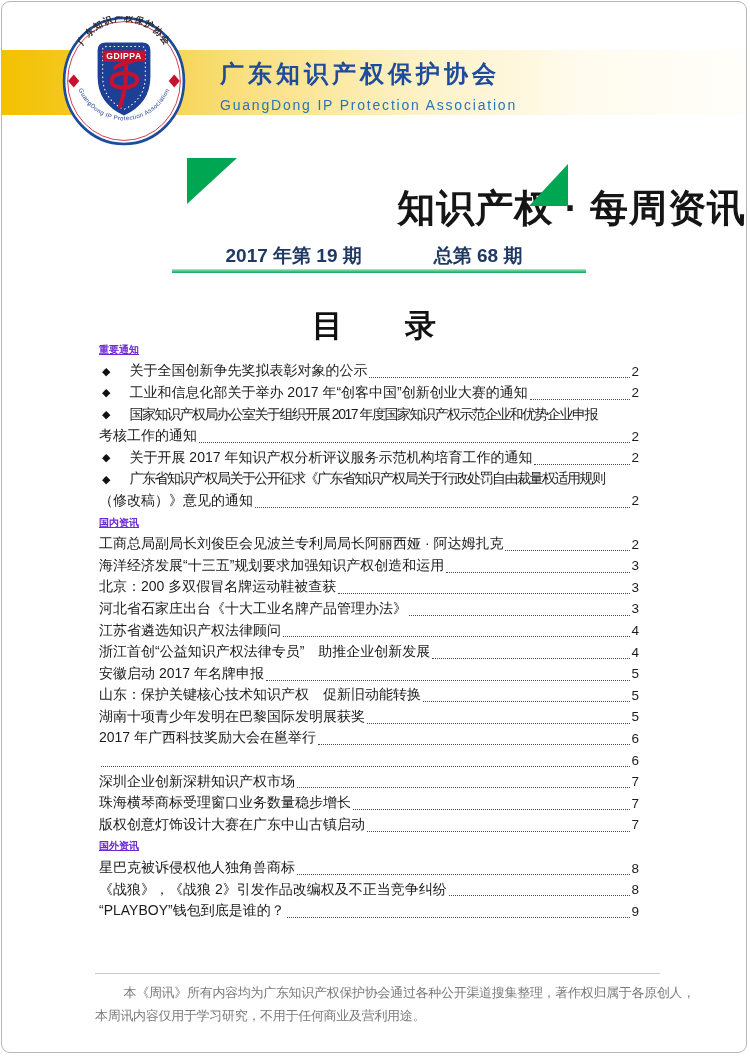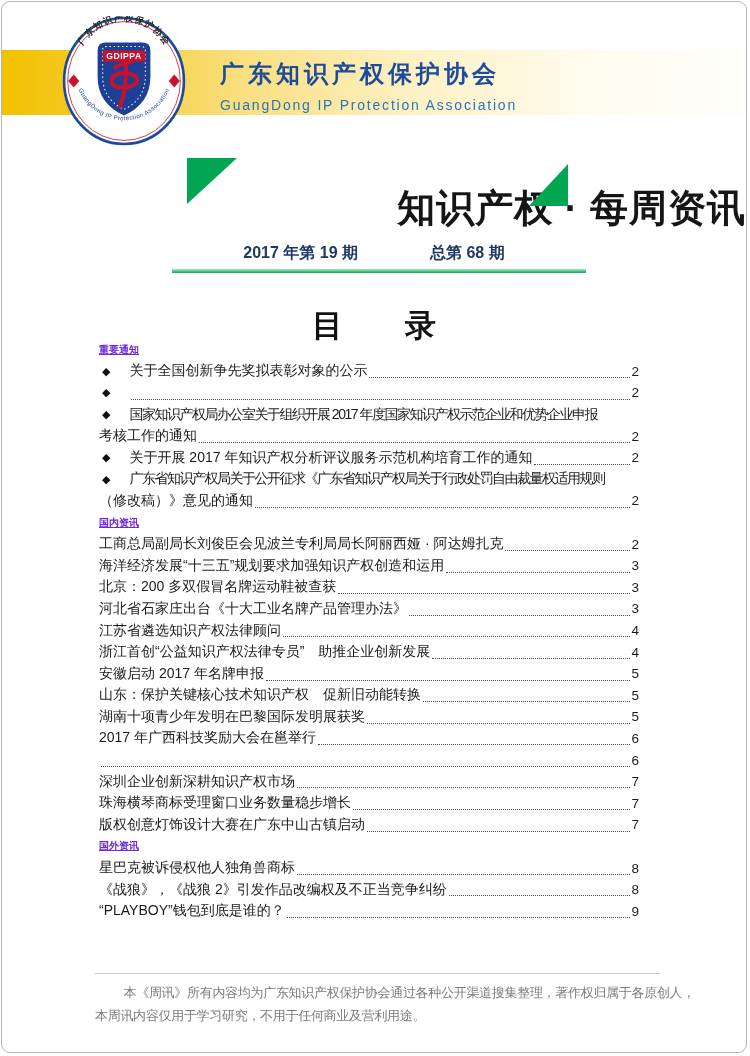--- a/index.html
+++ b/index.html
@@ -15,21 +15,21 @@
   .org-cn{font-size:24px;font-weight:bold;color:#1D4C9C;letter-spacing:4px;white-space:nowrap;}
   .org-en{font-size:14px;color:#2C74B8;letter-spacing:1.8px;margin-top:7px;white-space:nowrap;}
 
   
   .tri{position:absolute;background:#00A651;}
   .tri-left{top:156px;left:185px;width:50px;height:46px;clip-path:polygon(0 0,100% 0,0 100%);}
   .tri-right{top:162px;left:527px;width:39px;height:42px;clip-path:polygon(100% 0,100% 100%,0 100%);}
   .mast-title{position:absolute;top:140px;left:0;width:100%;text-align:right;
               font-size:38px;font-weight:bold;color:#151515;letter-spacing:1px;white-space:nowrap;margin-top:41px;}
   .issue-row{position:absolute;top:241px;left:0;width:100%;display:flex;justify-content:center;gap:72px;
-             color:#1F3864;font-size:16px;font-weight:600;white-space:nowrap;}
+             color:#1F3864;font-size:19px;font-weight:600;white-space:nowrap;}
   .green-rule{position:absolute;top:267px;left:170px;width:414px;height:4px;
               background:linear-gradient(180deg,#BCE9CE 0%,#58C98B 45%,#12A65A 100%);}
 
   
   .toc-title{position:absolute;top:303px;left:0;width:100%;text-align:center;
              font-size:31px;font-weight:bold;color:#111;}
   .toc{position:absolute;top:337px;left:97px;width:540px;}
   .trow{display:flex;align-items:center;height:21.6px;font-size:14px;color:#1b1b1b;overflow:hidden;}
   .trow.section{color:#6d28d9;font-weight:bold;font-size:10px;text-decoration:underline;}
   .bullet{font-size:11px;margin:0 19px 0 3px;color:#111;flex:0 0 auto;}
@@ -98,20 +98,21 @@
   <div class="toc">
       <div class="trow section">重要通知</div>
       <div class="trow item">
         <span class="bullet">◆</span>
         <span class="txt">关于全国创新争先奖拟表彰对象的公示</span>
         <span class="dots"></span>
         <span class="pg">2</span>
       </div>
       <div class="trow item">
         <span class="bullet">◆</span>
+        <span class="txt">工业和信息化部关于举办 2017 年“创客中国”创新创业大赛的通知</span>
         <span class="dots"></span>
         <span class="pg">2</span>
       </div>
       <div class="trow item full">
         <span class="bullet">◆</span>
         <span class="txt">国家知识产权局办公室关于组织开展 2017 年度国家知识产权示范企业和优势企业申报</span>
       </div>
       <div class="trow cont">
         <span class="txt">考核工作的通知</span>
         <span class="dots"></span>

